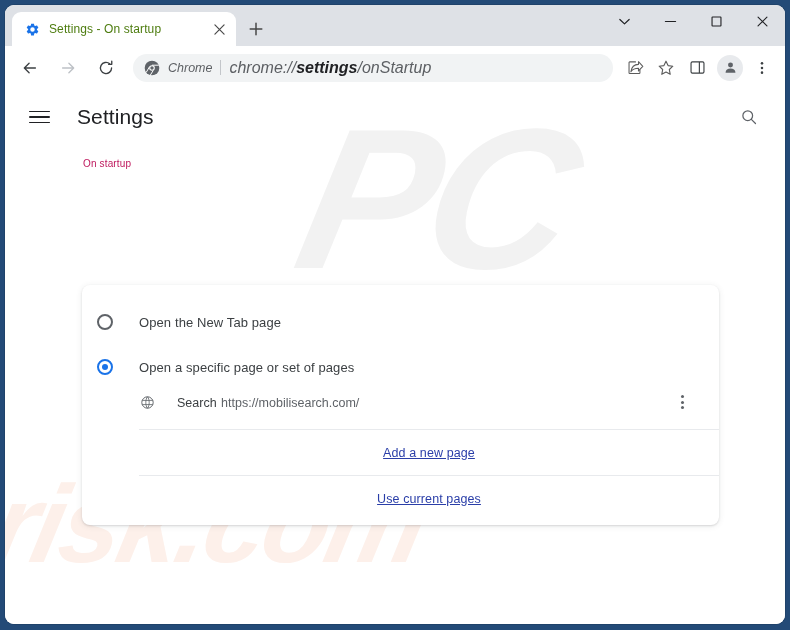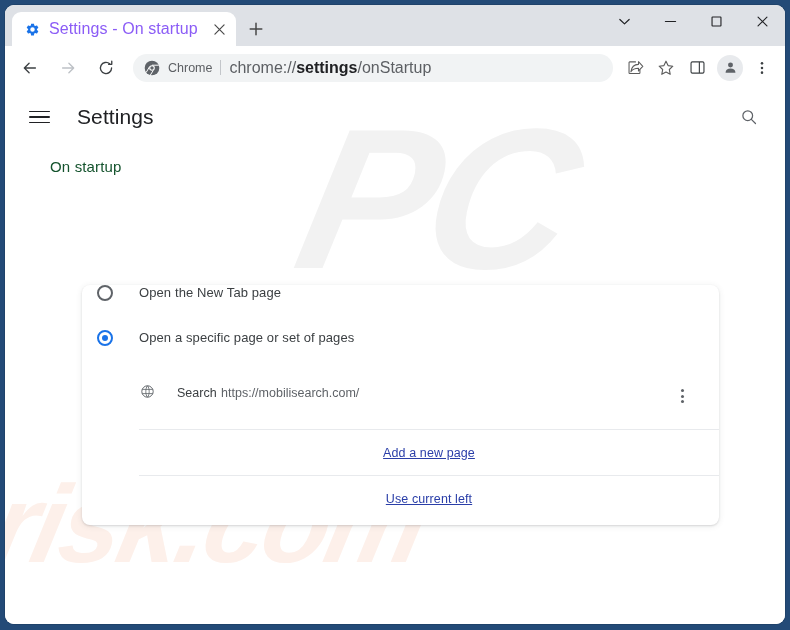--- a/index.html
+++ b/index.html
@@ -55,22 +55,22 @@
   }
 
   .tab-favicon {
     width: 16px; height: 16px;
     flex: 0 0 16px;
     display: flex; align-items: center; justify-content: center;
   }
 
   .tab-title {
     flex: 1 1 auto;
-    font-size: 16px;
-    color: #8b5cf6;
+    font-size: 12px;
+    color: #4d7c0f;
     white-space: nowrap;
     overflow: hidden;
     text-overflow: ellipsis;
     letter-spacing: 0.1px;
   }
 
   .tab-close {
     flex: 0 0 18px;
     width: 18px; height: 18px;
     display: flex; align-items: center; justify-content: center;
@@ -103,20 +103,21 @@
   }
 
   
   #toolbar {
     height: 43px;
     background: #ffffff;
     display: flex;
     align-items: center;
     padding: 0 8px 0 6px;
     gap: 0px;
+    font-style: italic;
   }
 
   .nav-btn {
     width: 32px; height: 32px;
     margin: 0 3px;
     display: flex; align-items: center; justify-content: center;
     border-radius: 50%;
     color: #5c5c5c;
     flex: 0 0 auto;
   }
@@ -247,43 +248,43 @@
   #settings-search-button {
     width: 28px; height: 28px;
     display: flex; align-items: center; justify-content: center;
     color: #5f6368;
     flex: 0 0 auto;
   }
 
   #section-heading {
     position: relative;
     z-index: 3;
-    margin: 13px 0 0 45px;
-    font-size: 15px;
-    color: #14532d;
+    margin: 13px 0 0 78px;
+    font-size: 10px;
+    color: #be185d;
     letter-spacing: 0.15px;
   }
 
   
   #startup-card {
     position: absolute;
     left: 77px;
     top: 196px;
     width: 637px;
     background: #ffffff;
     border-radius: 8px;
     box-shadow: 0 1px 2px rgba(60,64,67,0.16), 0 1px 6px rgba(60,64,67,0.10);
     z-index: 4;
     padding-bottom: 4px;
     overflow: hidden;
   }
 
   .radio-row {
     display: flex;
-    align-items: flex-start;
+    align-items: flex-end;
     height: 45px;
     padding-left: 15px;
   }
 
   .radio {
     width: 16px; height: 16px;
     border-radius: 50%;
     border: 2px solid #5f6368;
     flex: 0 0 16px;
     position: relative;
@@ -301,21 +302,21 @@
 
   .radio-label {
     font-size: 13px;
     color: #3c4043;
     letter-spacing: 0.1px;
   }
 
   
   #page-entry {
     display: flex;
-    align-items: flex-start;
+    align-items: center;
     padding: 8px 14px 8px 57px;
     height: 54px;
   }
 
   #page-entry-favicon {
     width: 16px; height: 16px;
     flex: 0 0 16px;
     margin-right: 22px;
     display: flex; align-items: center; justify-content: center;
     color: #5f6368;
@@ -559,20 +560,20 @@
 
         <div class="card-divider"></div>
 
         <div class="link-row">
           <a href="#">Add a new page</a>
         </div>
 
         <div class="card-divider"></div>
 
         <div class="link-row">
-          <a href="#">Use current left</a>
+          <a href="#">Use current pages</a>
         </div>
 
       </div>
     </div>
 
   </div>
 </div>
 
 </body></html>

